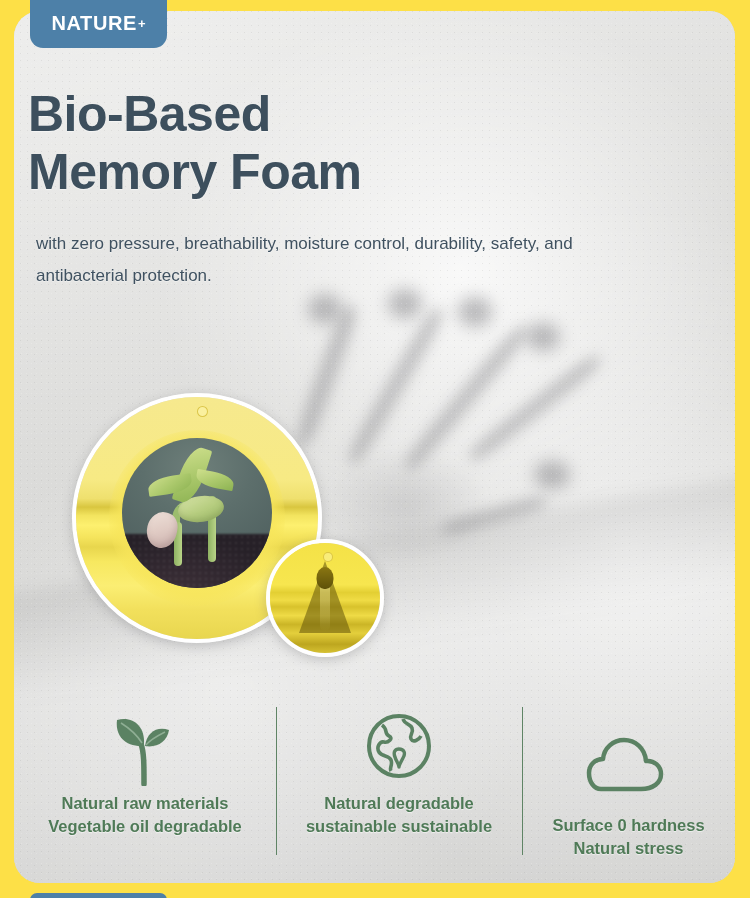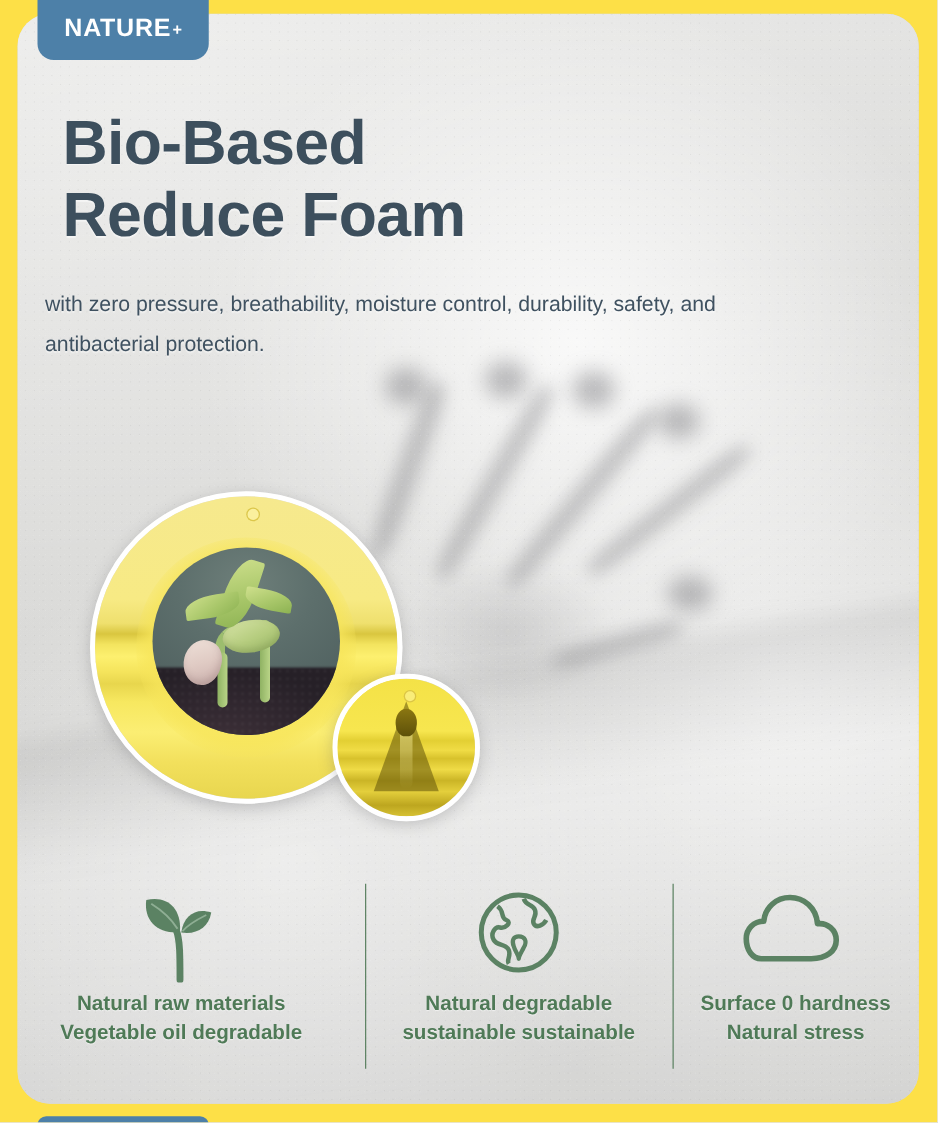--- a/index.html
+++ b/index.html
@@ -134,21 +134,21 @@
     font-size: 13px;
     font-weight: bold;
     vertical-align: super;
     line-height: 1;
     margin-left: 1px;
   }
 
   
   #headings {
     position: absolute;
-    left: 50px;
+    left: 28px;
     top: 85px;
     z-index: 20;
   }
   .title-line {
     color: #3d4f5d;
     font-size: 50px;
     font-weight: bold;
     line-height: 58px;
     letter-spacing: -0.5px;
     white-space: nowrap;
@@ -399,22 +399,22 @@
   .f-text {
     color: #4f7a57;
     font-size: 16.5px;
     line-height: 23px;
     text-align: center;
     text-shadow: 0 1px 1px rgba(255,255,255,0.6);
     white-space: nowrap;
     font-weight: bold;
   }
   .f-col-1 { flex: 0 0 262px; }
-  .f-col-2 { flex: 0 0 246px; margin-left: 16px; }
-  .f-col-3 { flex: 1 1 auto; }
+  .f-col-2 { flex: 0 0 246px; }
+  .f-col-3 { flex: 1 1 auto; justify-content: flex-end; }
 
   
   #next-badge {
     position: absolute;
     left: 30px;
     top: 893px;
     width: 137px;
     height: 14px;
     background: #4d80a8;
     border-top-left-radius: 7px;
@@ -447,21 +447,21 @@
     <div class="speckle"></div>
   </div>
 
   <div id="badge">
     <span class="bt">NATURE</span>
       <span class="sup">+</span>
   </div>
 
   <div id="headings">
     <div class="title-line">Bio-Based</div>
-    <div class="title-line">Reduce Foam</div>
+    <div class="title-line">Memory Foam</div>
   </div>
   <div id="subtitle">with zero pressure, breathability, moisture control, durability, safety, and antibacterial protection.</div>
 
   <div id="circle-big" class="circle">
     <div class="oil-bg"></div>
     <div class="oil-ring"></div>
     <div class="seed-photo">
       <div class="seed-soil"></div>
       <div class="stem-arc"></div>
       <div class="stem stem-main"></div>

